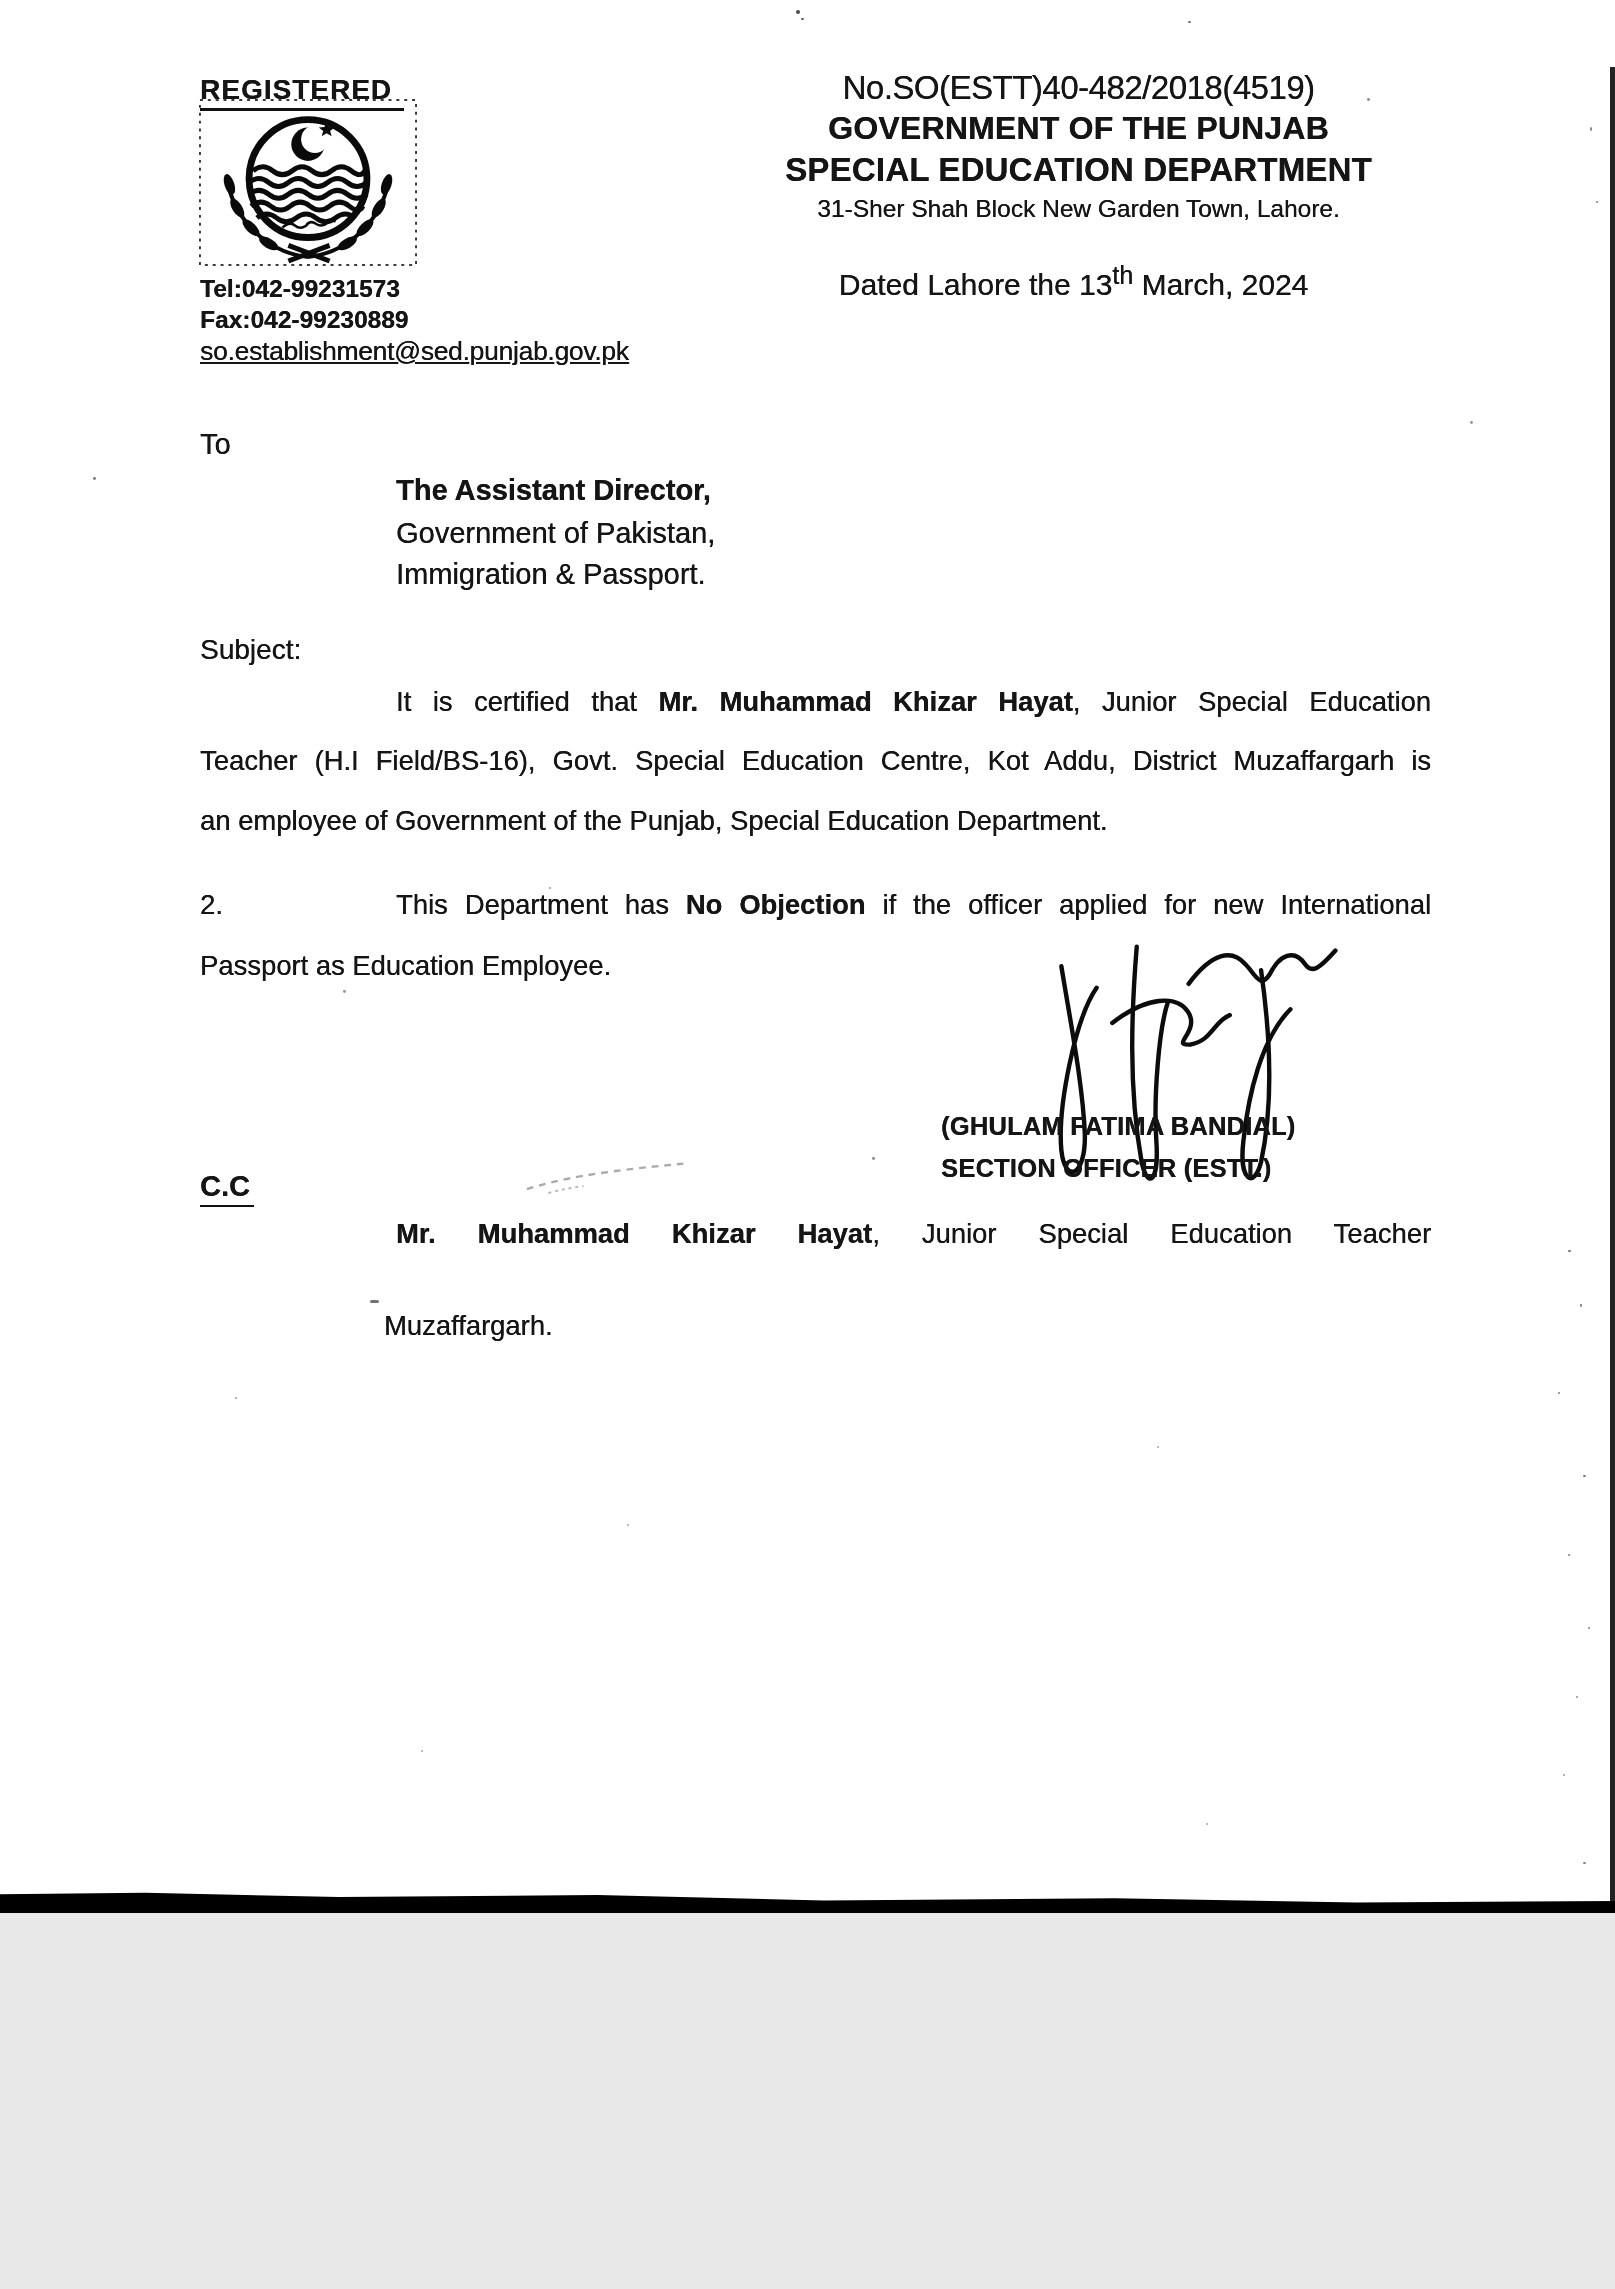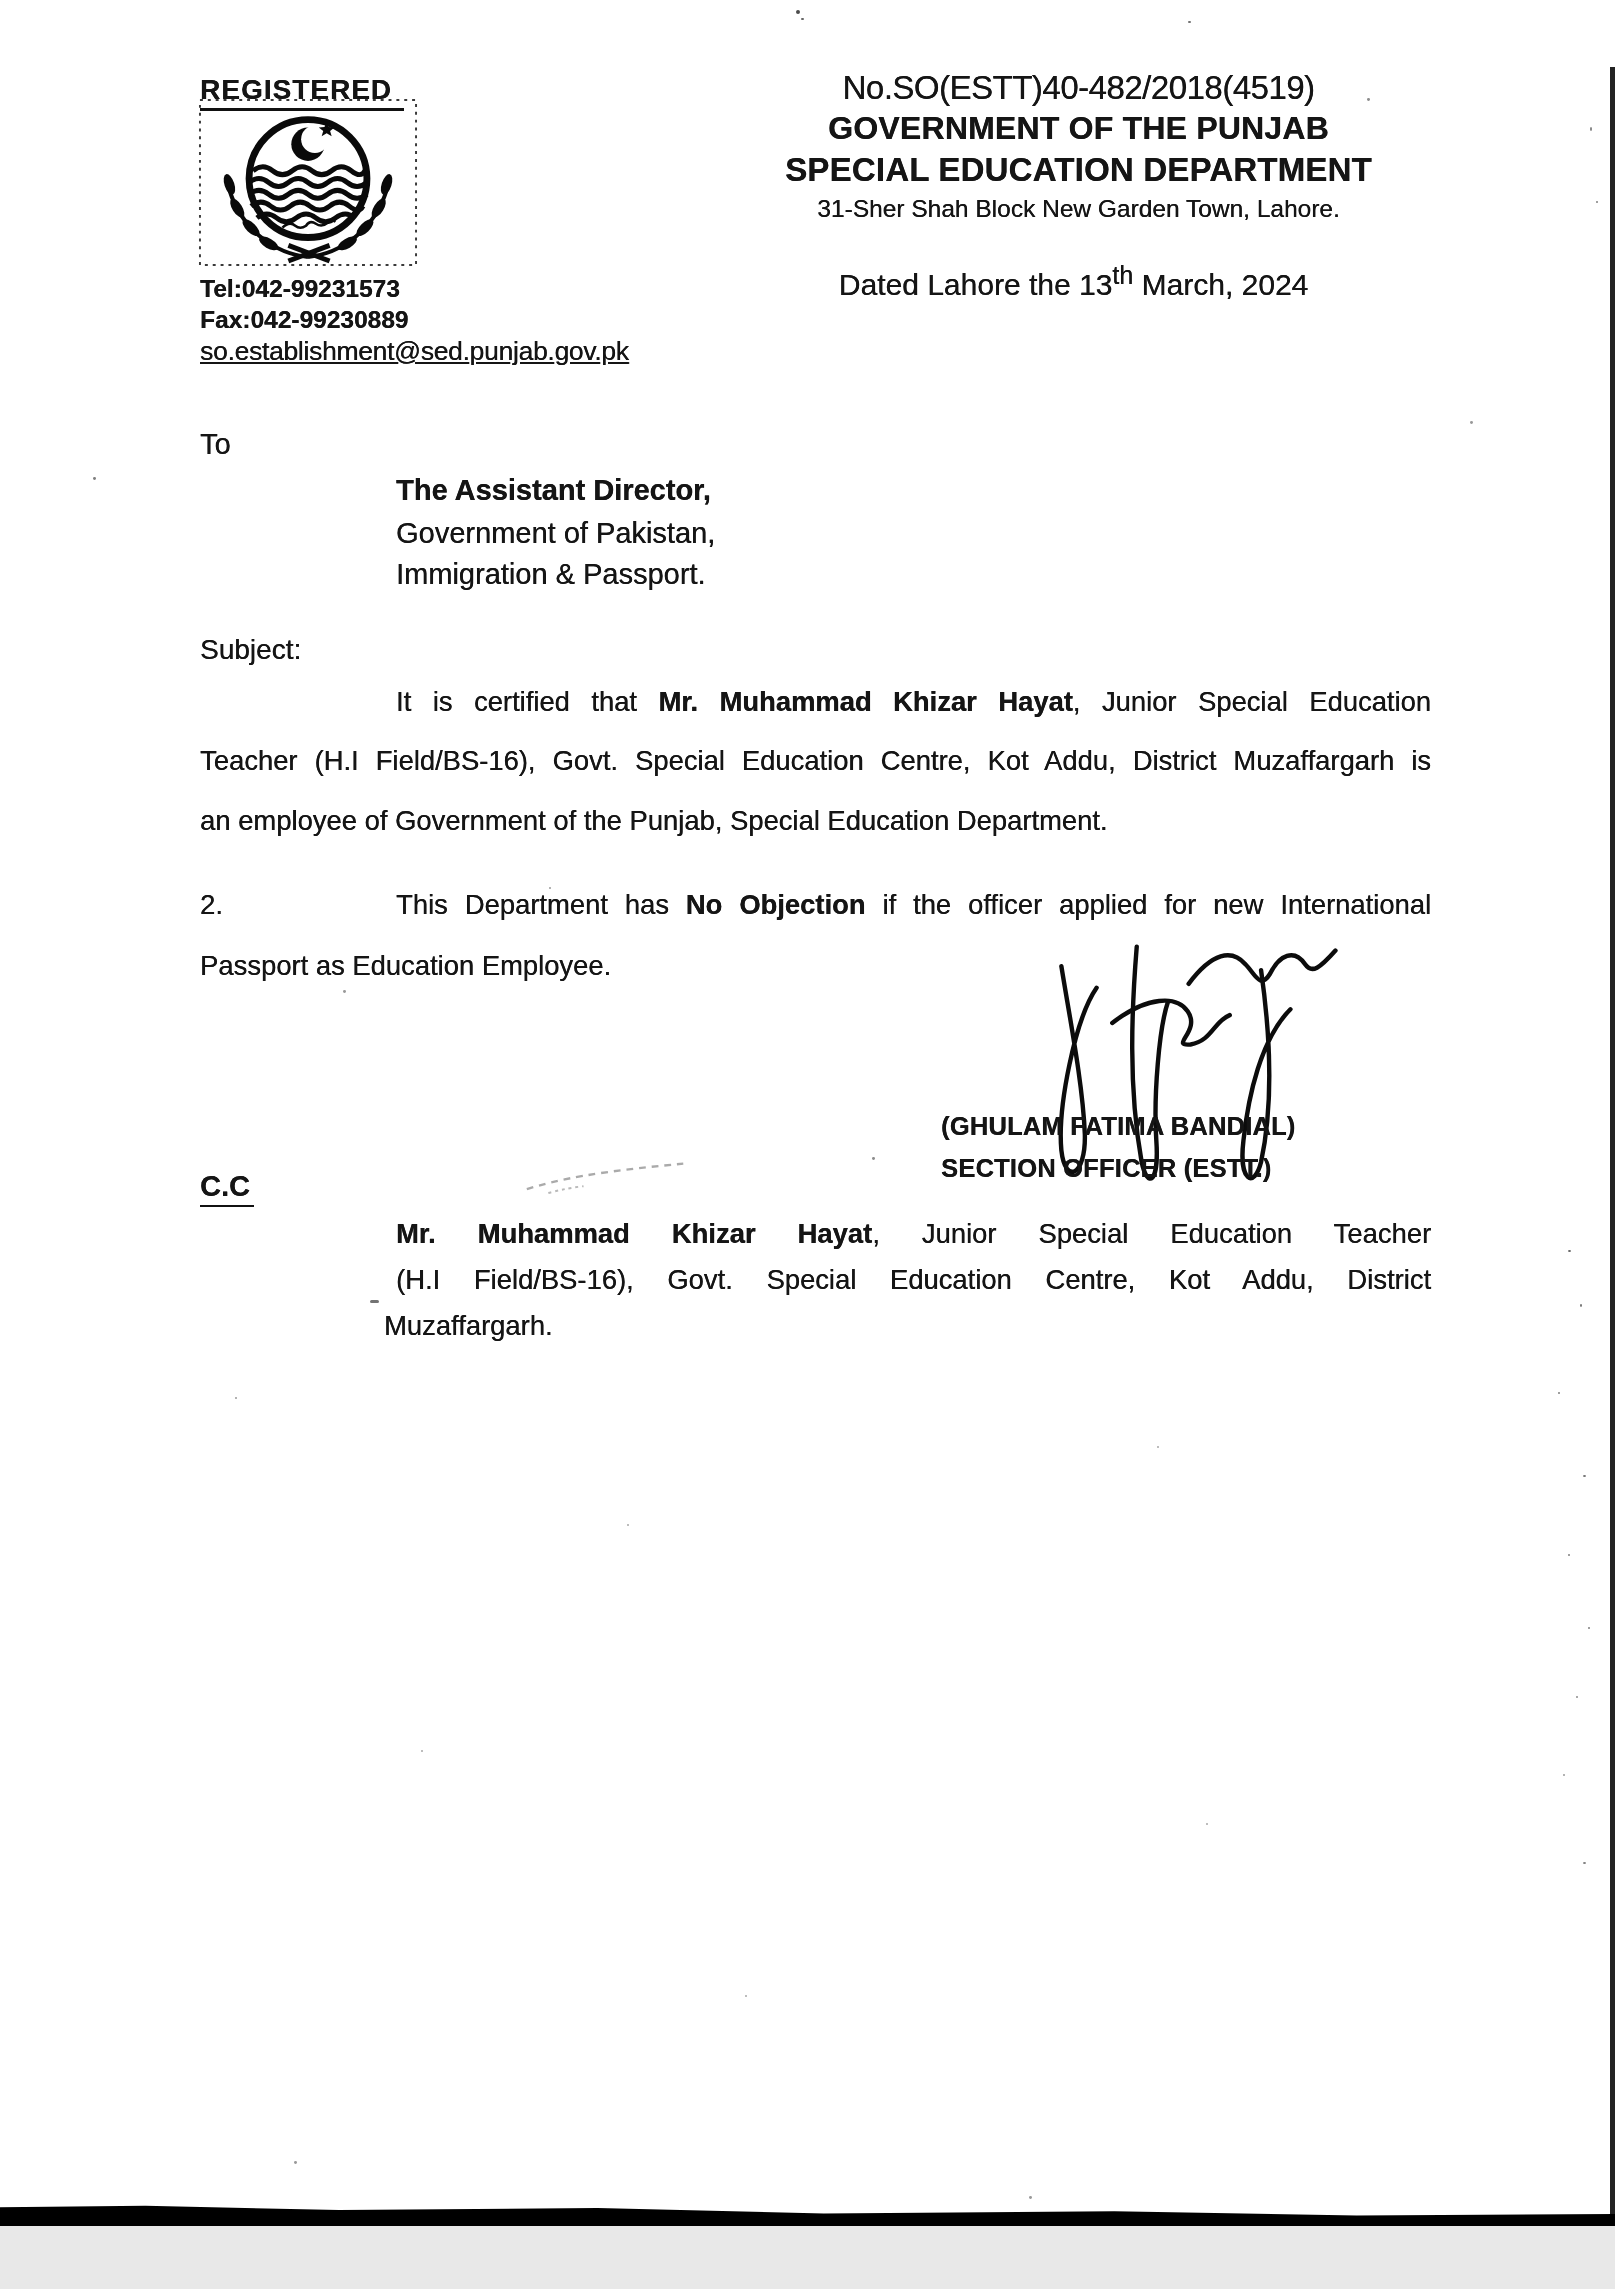--- a/index.html
+++ b/index.html
@@ -1,18 +1,18 @@
 <!DOCTYPE html>
 <html><head>
 <meta charset="utf-8">
 <style>
   html,body{margin:0;padding:0;background:#e8e8e8;}
   .page{
     position:relative;
-    width:1615px;height:2226px;
+    width:1615px;height:1913px;
     background:#ffffff;
     overflow:hidden;
     font-family:"Liberation Sans", sans-serif;
     color:#151515;
   }
   .abs{position:absolute;}
   .ink{color:#151515;text-shadow:0.3px 0 0 currentColor;}
   .b{font-weight:bold;}
   .line{
     position:absolute;
@@ -137,21 +137,20 @@
         <path d="M228 56 C252 24 272 20 286 36 C296 46 301 62 311 46 C321 26 336 20 347 36 C354 46 362 40 378 22"></path>
         <path d="M302 42 C312 112 314 182 302 238 C295 266 279 258 284 216 C289 170 302 112 332 82"></path>
       </g>
     </svg>
   </div>
   <div class="abs ink sig-text" style="left:941px;top:1112px;">(GHULAM FATIMA BANDIAL)</div>
   <div class="abs ink sig-text" style="left:941px;top:1154px;">SECTION OFFICER (ESTT.)</div>
 
   <div class="abs ink cc-label" style="left:200px;top:1170px;">C.C</div>
   <div class="line ink" style="left:396px;top:1218px;width:1035px;"><span class="b">Mr. Muhammad Khizar Hayat</span><span>, Junior Special Education Teacher</span></div>
-  <div class="line ink" style="left:396px;top:1264px;width:1035px;">(H.I Field/BS-16), Govt. Special Education Centre, Kot Addu, District</div>
   <div class="line ink last-left" style="left:384px;top:1310px;width:1035px;text-align:center;">Muzaffargarh.</div>
 
   <div class="abs" style="left:519px;top:1142px;">
     <svg width="176" height="59" viewBox="0 0 180 60">
       <path d="M8 48 C40 38 80 30 168 22" stroke="#9b9b9b" stroke-width="2.4" fill="none" stroke-dasharray="7 6" opacity="0.85"></path>
       <path d="M30 52 C44 48 58 46 66 45" stroke="#a8a8a8" stroke-width="2" fill="none" stroke-dasharray="3 4" opacity="0.8"></path>
     </svg>
   </div>
 
   <div class="edge-right"></div>

